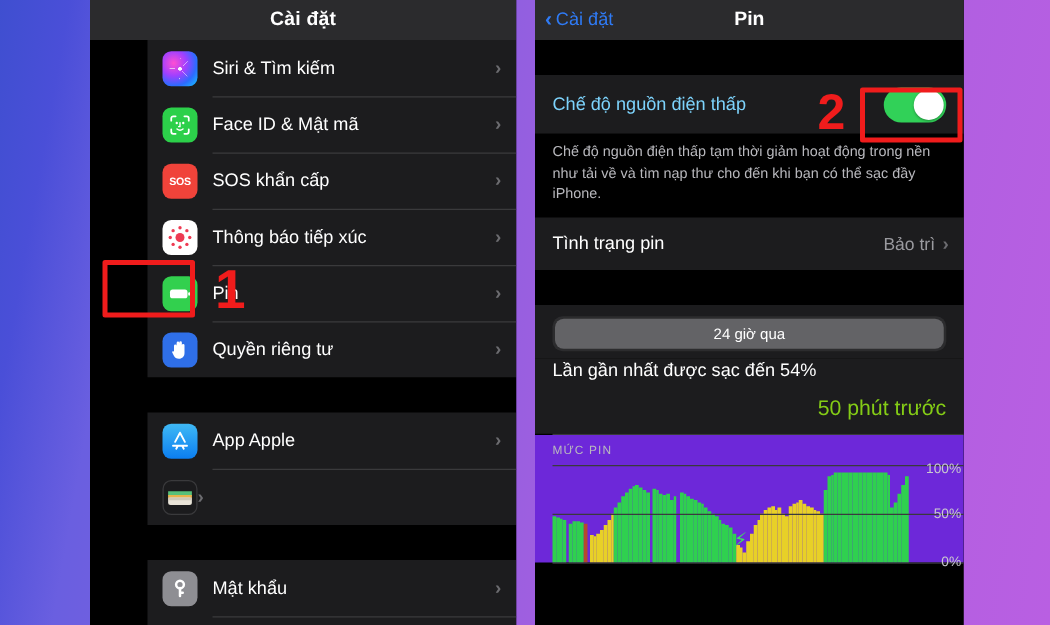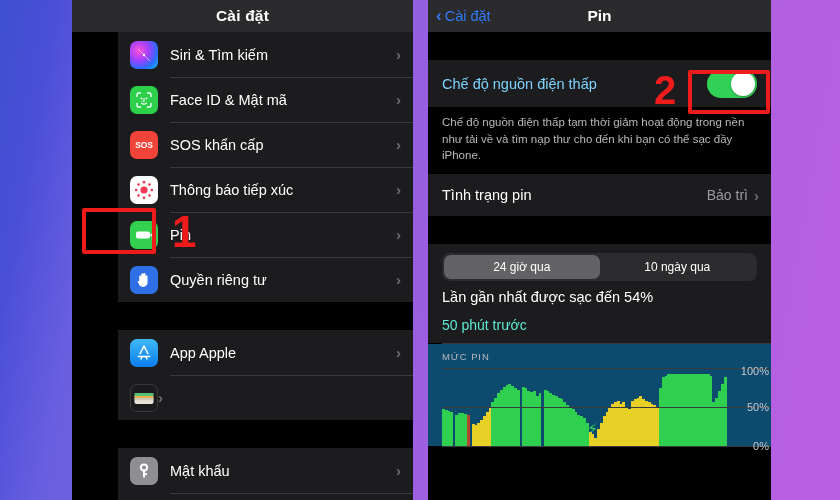--- a/index.html
+++ b/index.html
@@ -132,24 +132,24 @@
   .segmented {
     display: flex; background: #2c2c2e; border-radius: 8px; padding: 2px; height: 28px;
   }
   .seg {
     flex: 1; display: flex; align-items: center; justify-content: center;
     font-size: 12px; color: #fff; border-radius: 7px;
   }
   .seg.active { background: #636366; }
   .charge-block { background: #1c1c1e; padding: 2px 14px 10px 14px; }
   .charge-title { color: #fff; font-size: 14.5px; margin-bottom: 12px; }
-  .charge-sub { color: #5eead4; font-size: 14px; }
+  .charge-sub { color: #84cc16; font-size: 17px; text-align: right; }
 
   .chart-sep { height: 1px; background: #3a3a3c; margin-left: 14px; }
-  .chart-block { background: #0c4a6e; padding: 7px 0 0 0; position: relative; }
+  .chart-block { background: #6d28d9; padding: 7px 0 0 0; position: relative; }
   .chart-head { color: #b9b9be; font-size: 9.5px; letter-spacing: .9px; padding-left: 14px; }
   .chart-area {
     position: relative; height: 78px; margin: 6px 44px 0 14px;
   }
   .grid-line { position: absolute; left: 0; right: -44px; height: 1px; background: #3a3a3c; }
   .ylab {
     position: absolute; color: #c9c9ce; font-size: 11px; right: -42px;
     transform: translateY(-50%);
   }
   .bars { position: absolute; left: 0; right: 0; bottom: 0; top: 0;
@@ -329,21 +329,20 @@
       <div class="status-label">Tình trạng pin</div>
       <div class="status-value">Bảo trì</div>
       <div class="chev">›</div>
     </div>
 
     <div class="r-gap" style="height:28px"></div>
 
     <div class="seg-wrap">
       <div class="segmented">
         <div class="seg active">24 giờ qua</div>
-        <div class="seg">10 ngày qua</div>
       </div>
     </div>
 
     <div class="charge-block">
       <div class="charge-title">Lần gần nhất được sạc đến 54%</div>
       <div class="charge-sub">50 phút trước</div>
     </div>
 
     <div class="chart-sep"></div>
 

